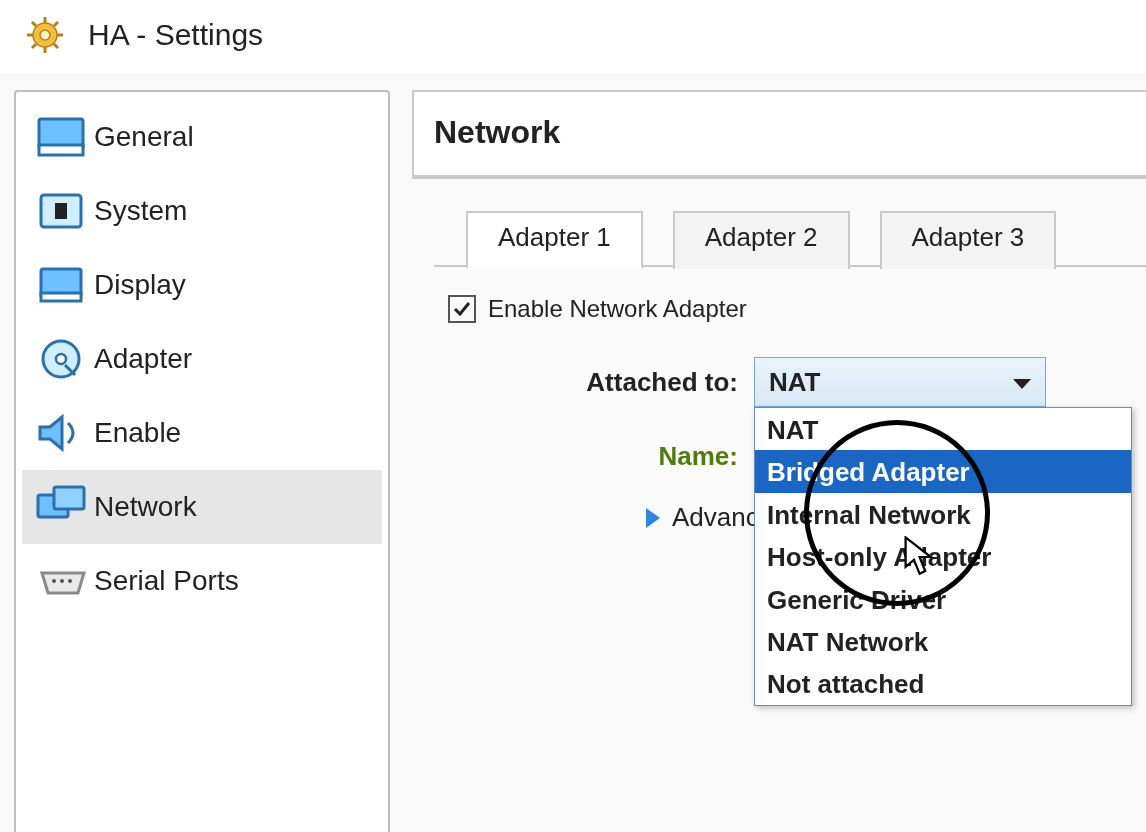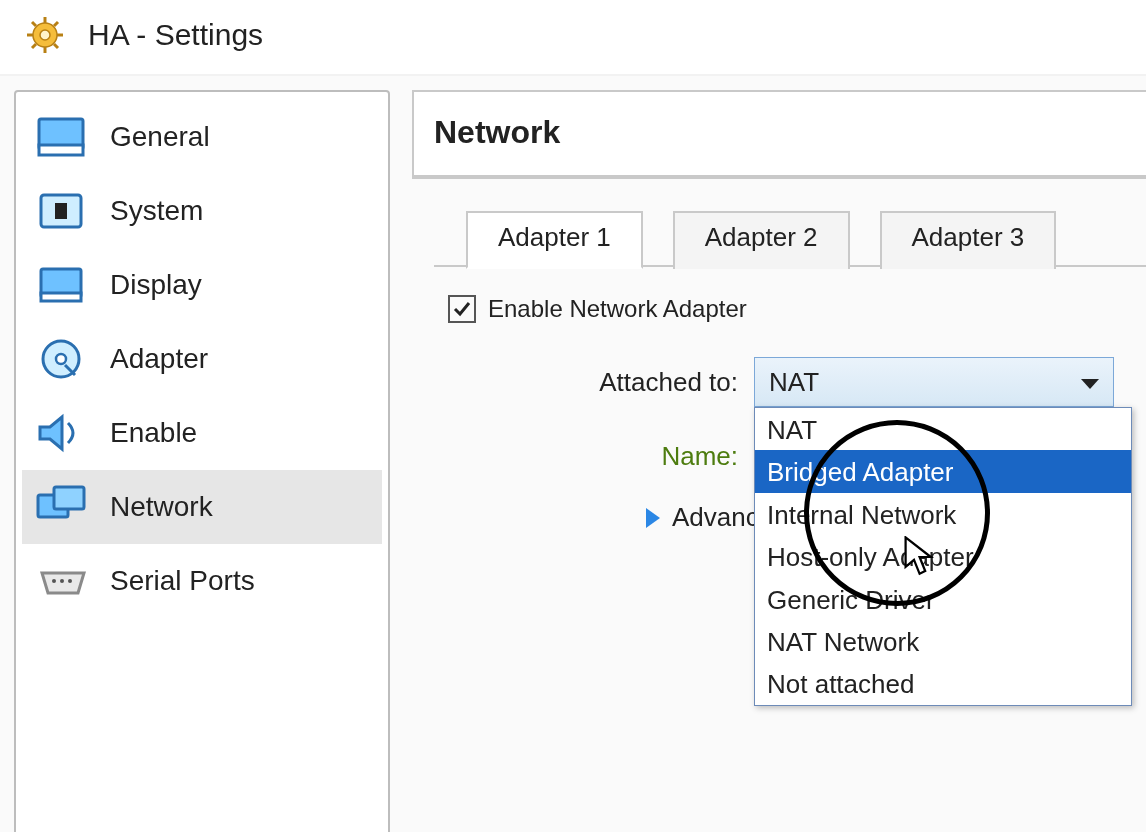--- a/index.html
+++ b/index.html
@@ -33,21 +33,21 @@
 .sidebar {
   width: 376px;
   background: #fff;
   border: 2px solid #bdbdbd;
   border-radius: 4px;
   padding: 8px 6px;
 }
 .sidebar-item {
   display: flex;
   align-items: center;
-  gap: 22px;
+  gap: 6px;
   padding: 14px 12px;
   font-size: 28px;
   cursor: default;
 }
 .sidebar-item.selected {
   background: #e6e6e6;
 }
 .sidebar-icon {
   width: 54px;
   height: 46px;
@@ -109,31 +109,32 @@
   border: 2px solid #555;
   display: inline-flex;
   align-items: center;
   justify-content: center;
   font-size: 22px;
 }
 .form-row {
   display: flex;
   align-items: center;
   margin-top: 34px;
+  font-weight: bold;
 }
 .form-label {
   width: 320px;
   text-align: right;
   padding-right: 16px;
   font-size: 26px;
 }
 .form-label.dimmed { color: #4d7c0f; }
 .combo {
   position: relative;
-  width: 360px;
+  width: 292px;
 }
 .combo-text {
   width: 100%;
   height: 50px;
   border: 1px solid #7ca8d8;
   background: linear-gradient(#eaf3fb, #d7e8f5);
   padding: 0 14px;
   font-size: 26px;
   display: flex;
   align-items: center;

